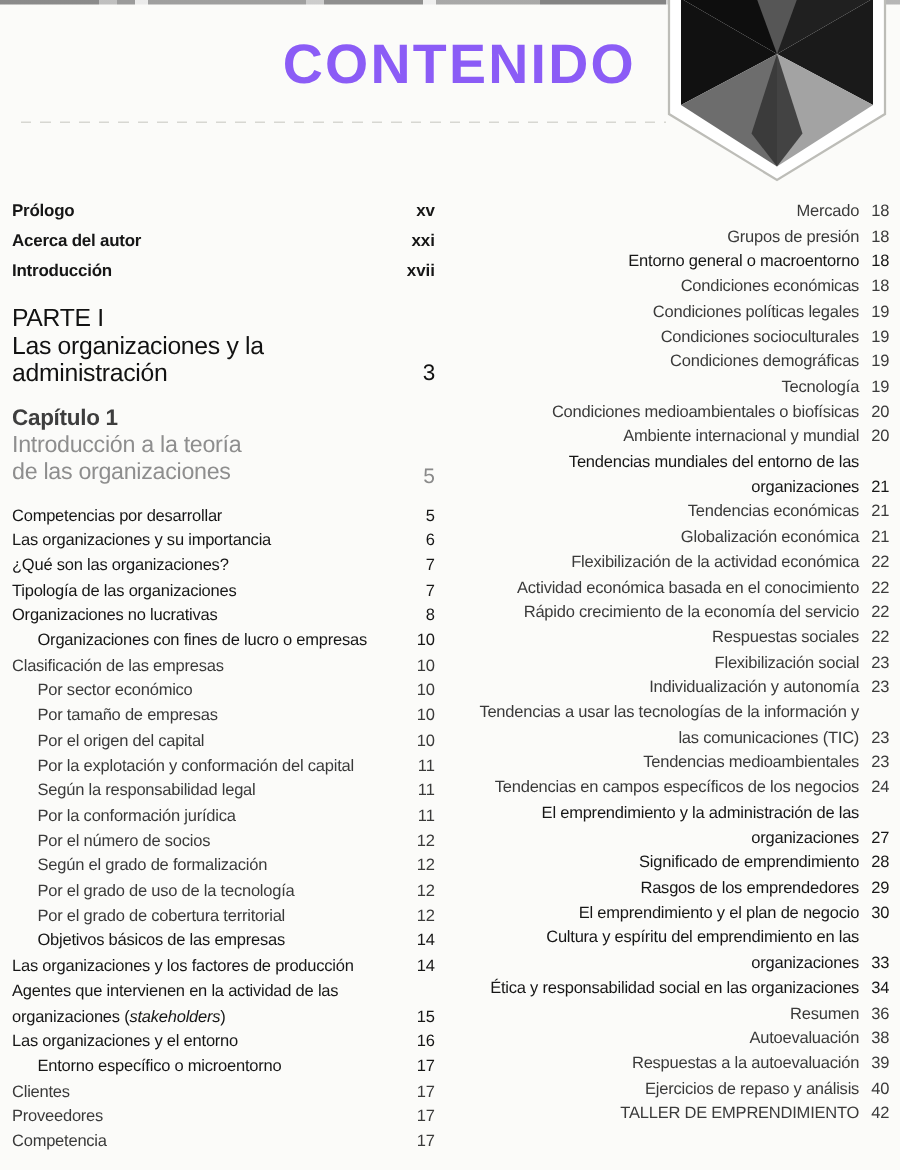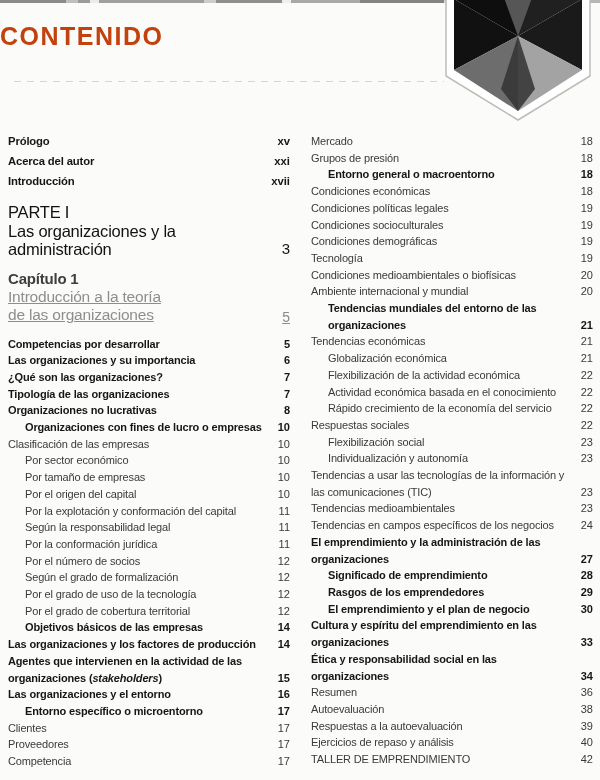--- a/index.html
+++ b/index.html
@@ -18,50 +18,50 @@
       #9a9a9a 48.5% 60%, #6f6f6f 60% 74%, #d0d0d0 74% 76%, #868686 76% 88%,
       #aaa 88% 100%);
     opacity:.85;
   }
   
   .faint-rule{
     position:absolute;top:81px;left:14px;width:430px;height:1px;
     background:repeating-linear-gradient(90deg,#d7d7d2 0 7px,transparent 7px 13px);
   }
   .page-title{
-    position:absolute;top:22px;left:0;width:452px;
-    font-size:25px;font-weight:700;letter-spacing:1.5px;color:#c2410c;
+    position:absolute;top:22px;left:0;width:452px;text-align:right;
+    font-size:37px;font-weight:700;letter-spacing:1.5px;color:#8b5cf6;
     padding-right:28px;box-sizing:border-box;
   }
   .logo{position:absolute;left:438px;top:0;width:160px;height:126px;}
 
   
   .col{position:absolute;top:131px;font-size:11px;color:#3a3a3a;}
   .col-left{left:8px;width:282px;}
-  .col-right{left:311px;top:133px;width:282px;}
+  .col-right{left:311px;top:133px;width:282px;text-align:right;}
 
   .row{display:flex;align-items:flex-end;line-height:16.7px;}
   .row .lbl{flex:1 1 auto;letter-spacing:-0.15px;}
   .row .pg{margin-left:8px;white-space:nowrap;}
-  .row.bold{font-weight:700;color:#161616;}
+  .row.bold{font-weight:400;color:#161616;}
   .row.ind{padding-left:17px;}
   .lbl i{font-style:italic;}
 
   .front .row{line-height:20px;font-weight:700;color:#161616;font-size:11.3px;}
 
   .part{margin-top:12px;font-weight:400;color:#121212;font-size:16.5px;line-height:18.5px;letter-spacing:-0.2px;}
   .part .kicker{display:block;}
   .part .t-row{display:flex;align-items:flex-end;}
   .part .t-row .tl{flex:1 1 auto;}
   .part .t-row .tl span{display:block;}
   .part .t-row .pg{margin-left:8px;font-size:15px;}
 
   .chapter{margin-top:10px;}
   .chapter .ch-title{font-size:15px;font-weight:700;color:#3e3e3e;line-height:19px;letter-spacing:-0.2px;}
-  .chapter .t-row{display:flex;align-items:flex-end;color:#8e8e8e;text-decoration:underline;}
+  .chapter .t-row{display:flex;align-items:flex-end;color:#8e8e8e;}
   .chapter .t-row .tl{flex:1 1 auto;font-size:15.5px;line-height:18.5px;letter-spacing:-0.2px;}
   .chapter .t-row .tl span{display:block;}
   .chapter .t-row .pg{margin-left:8px;font-size:14px;color:#8a8a8a;}
 
   .entries{margin-top:11px;}
 </style>
 </head>
 <body>
 
 <div class="scan-strip"></div>

